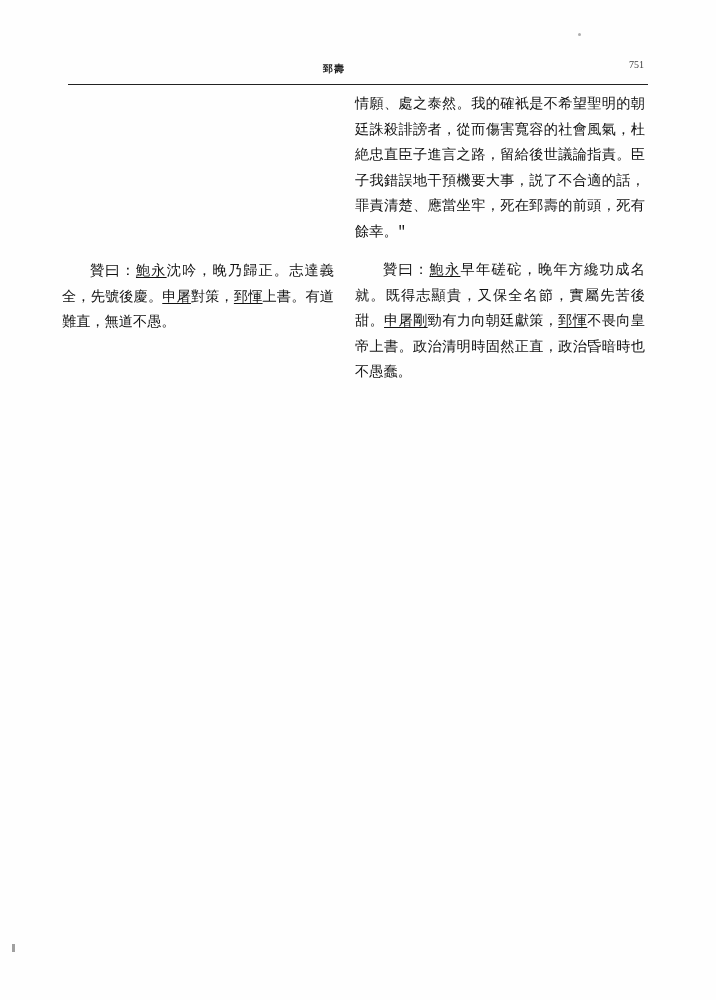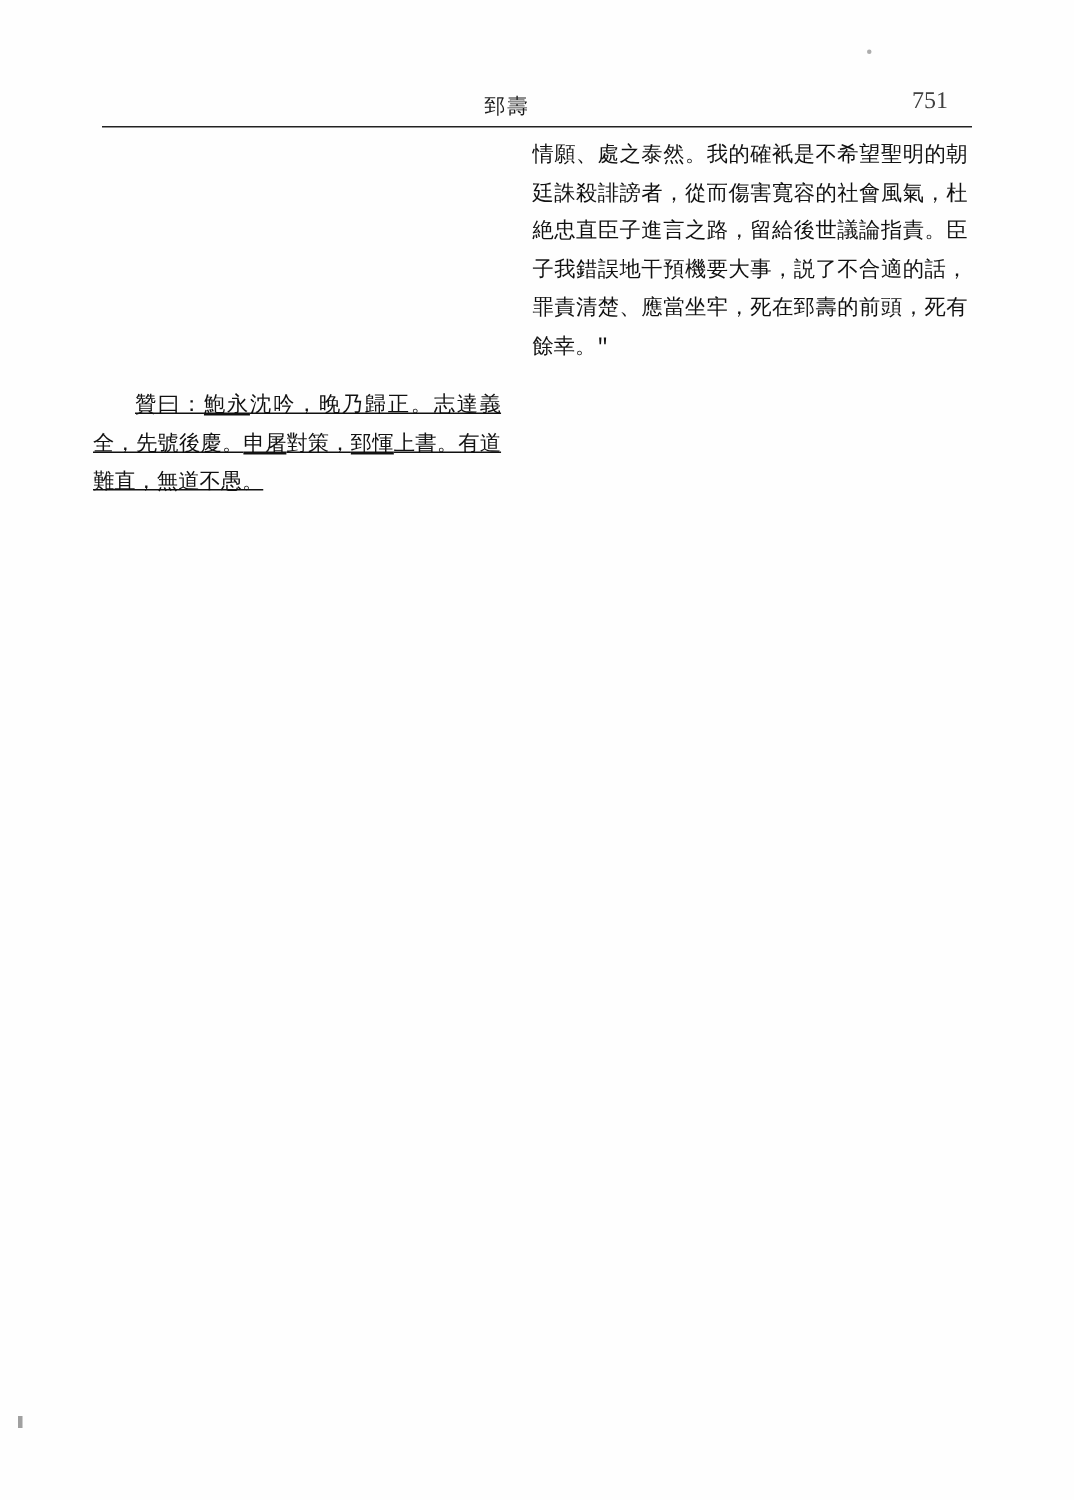--- a/index.html
+++ b/index.html
@@ -28,30 +28,31 @@
     position: absolute;
     left: 68px;
     top: 62px;
     width: 580px;
     height: 22px;
   }
   .header-title {
     position: absolute;
     left: 255px;
     top: 0;
-    font-size: 14px;
+    font-size: 10px;
     letter-spacing: 1px;
     color: #1a1a1a;
     font-family: "DejaVu Serif", "Liberation Serif", serif;
+    font-weight: bold;
   }
   .header-page {
     position: absolute;
-    right: 16px;
+    right: 4px;
     top: -3px;
-    font-size: 16px;
+    font-size: 10px;
     color: #404040;
     font-family: "Liberation Serif", serif;
   }
   .header-rule {
     position: absolute;
     left: 68px;
     top: 84px;
     width: 580px;
     height: 1px;
     background: #222;
@@ -61,21 +62,20 @@
   .col {
     position: absolute;
     font-size: 14.2px;
     line-height: 25.5px;
     text-align: justify;
     color: #111;
   }
   .col-left {
     left: 62px;
     width: 272px;
-    text-decoration: underline;
   }
   .col-right {
     left: 355px;
     width: 290px;
     font-family: Liberation Mono, monospace;
   }
 
   .block-top-right {
     top: 92px;
   }
@@ -133,15 +133,18 @@
   <div class="header-rule"></div>
 
   <div class="col col-right block-top-right">
     <p>情願、處之泰然。我的確衹是不希望聖明的朝廷誅殺誹謗者，從而傷害寬容的社會風氣，杜絶忠直臣子進言之路，留給後世議論指責。臣子我錯誤地干預機要大事，説了不合適的話，罪責清楚、應當坐牢，死在郅壽的前頭，死有餘幸。"</p>
   </div>
 
   <div class="col col-left block-praise-left">
     <p class="indent"><span>贊曰：</span><span class="u">鮑永</span>沈吟，晚乃歸正。志達義全，先號後慶。<span class="u">申屠</span>對策，<span class="u">郅惲</span>上書。有道難直，無道不愚。</p>
   </div>
 
+  <div class="col col-right block-praise-right">
+    <p class="indent"><span>贊曰：</span><span class="u">鮑永</span>早年磋砣，晚年方纔功成名就。既得志顯貴，又保全名節，實屬先苦後甜。<span class="u">申屠剛</span>勁有力向朝廷獻策，<span class="u">郅惲</span>不畏向皇帝上書。政治清明時固然正直，政治昏暗時也不愚蠢。</p>
+  </div>
 
   <div class="scan-mark"></div>
 </div>
 
 </body></html>

